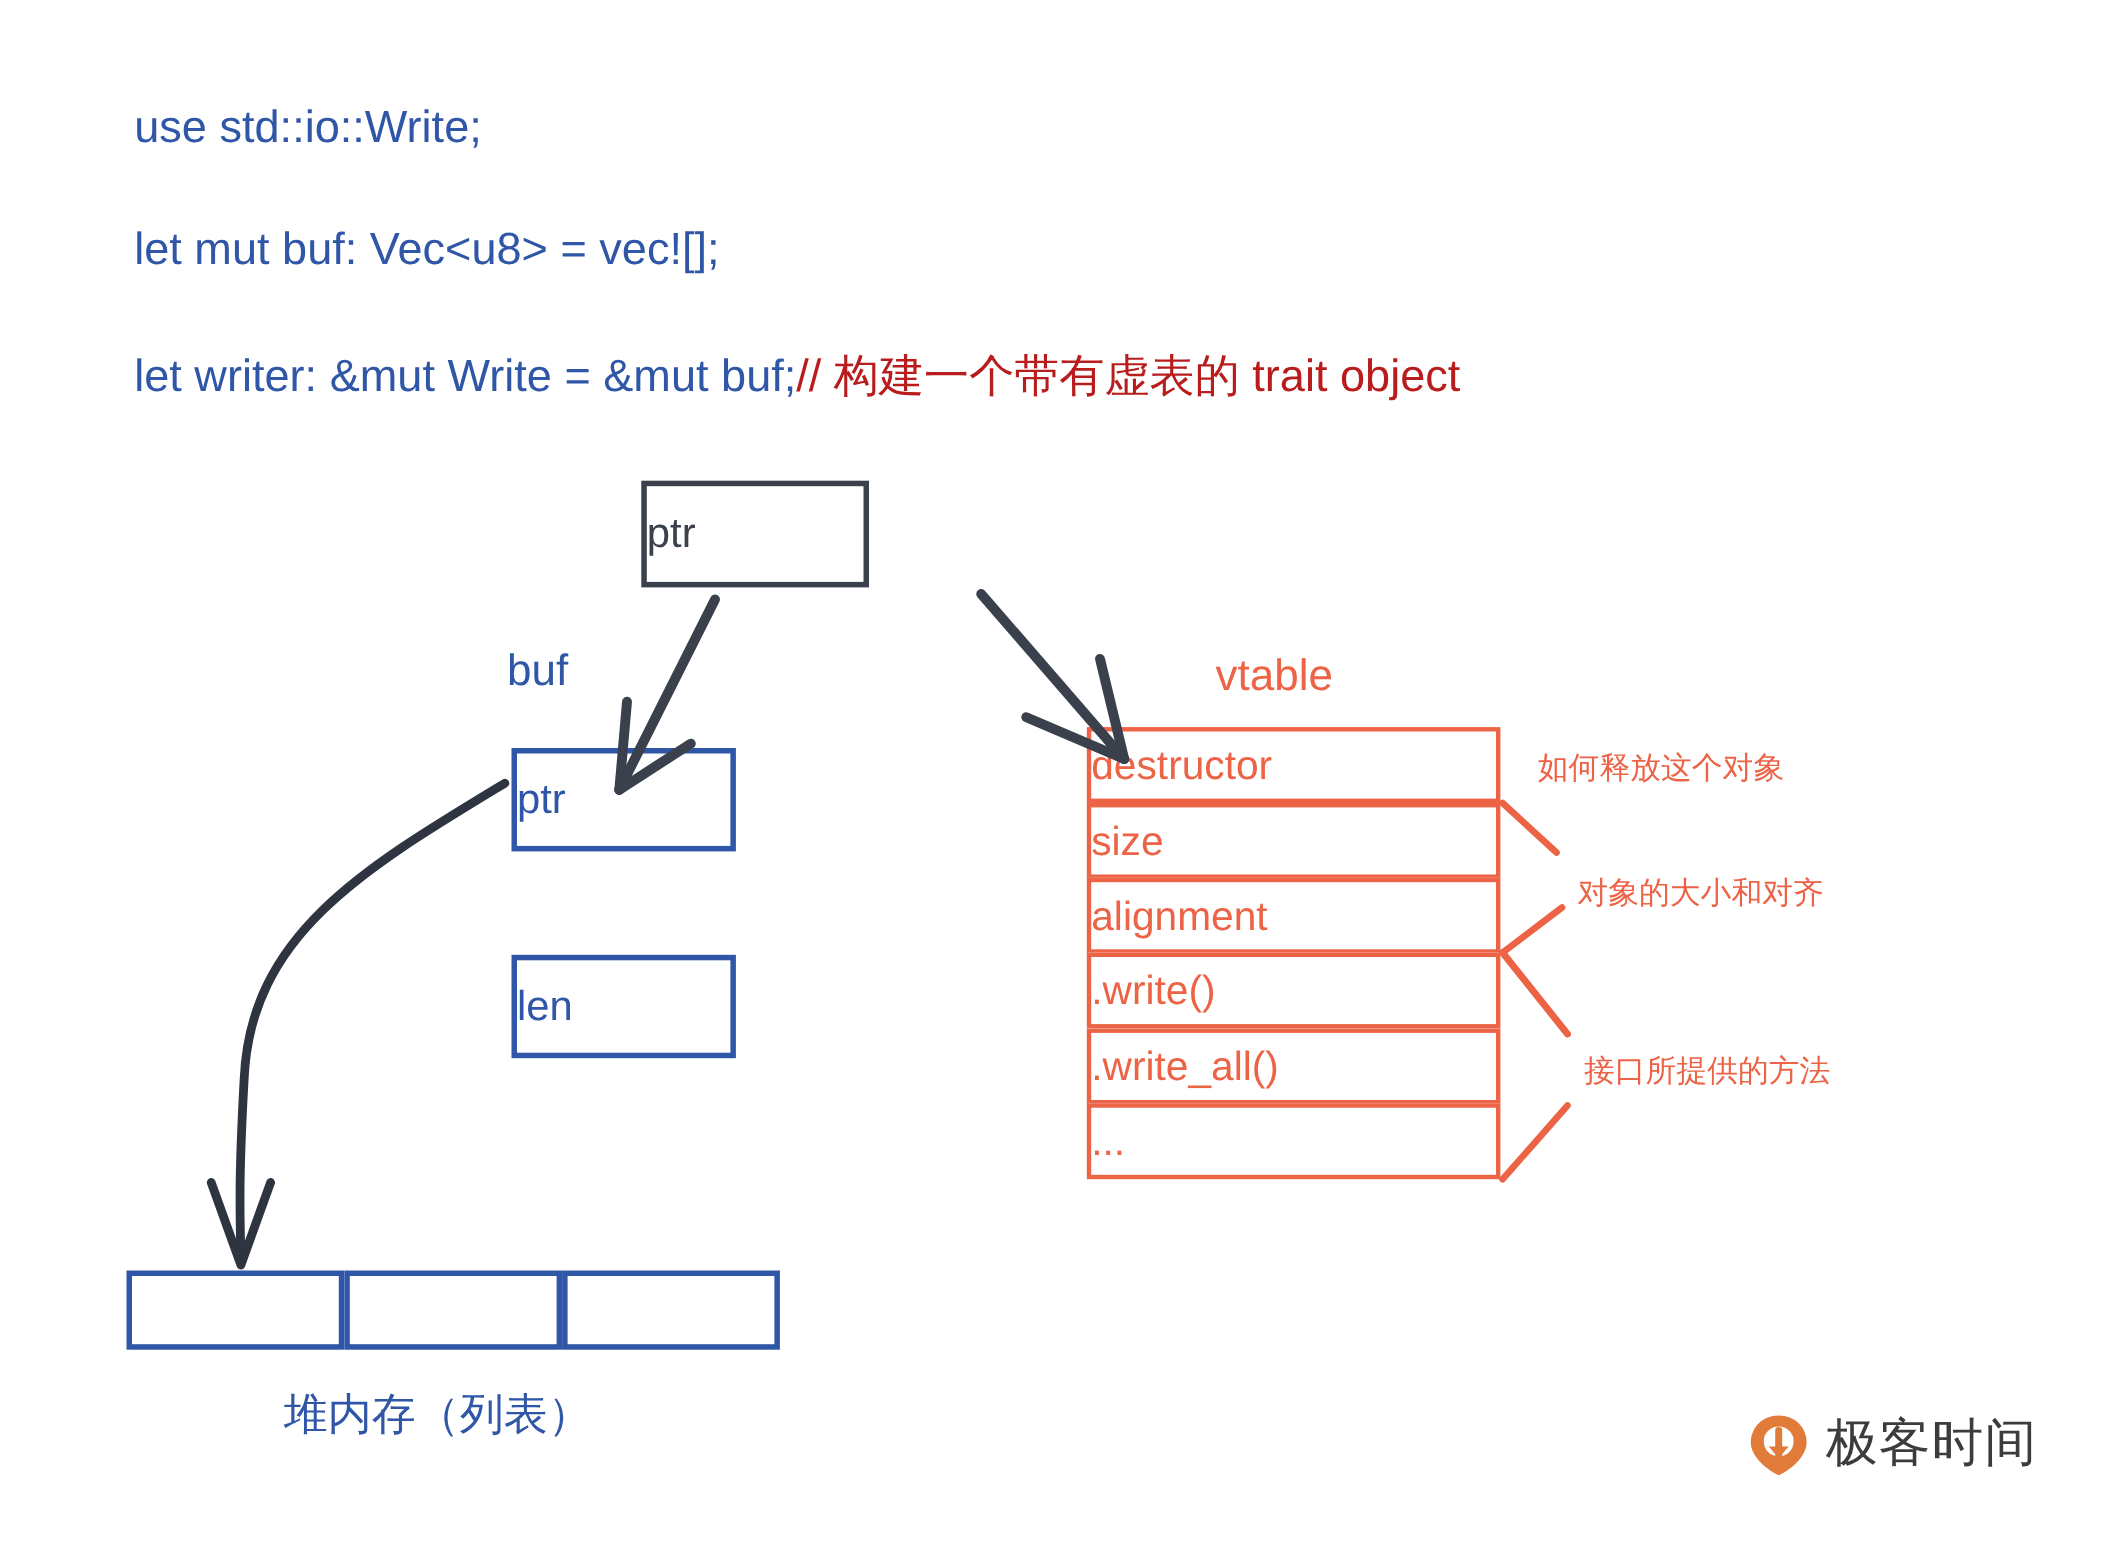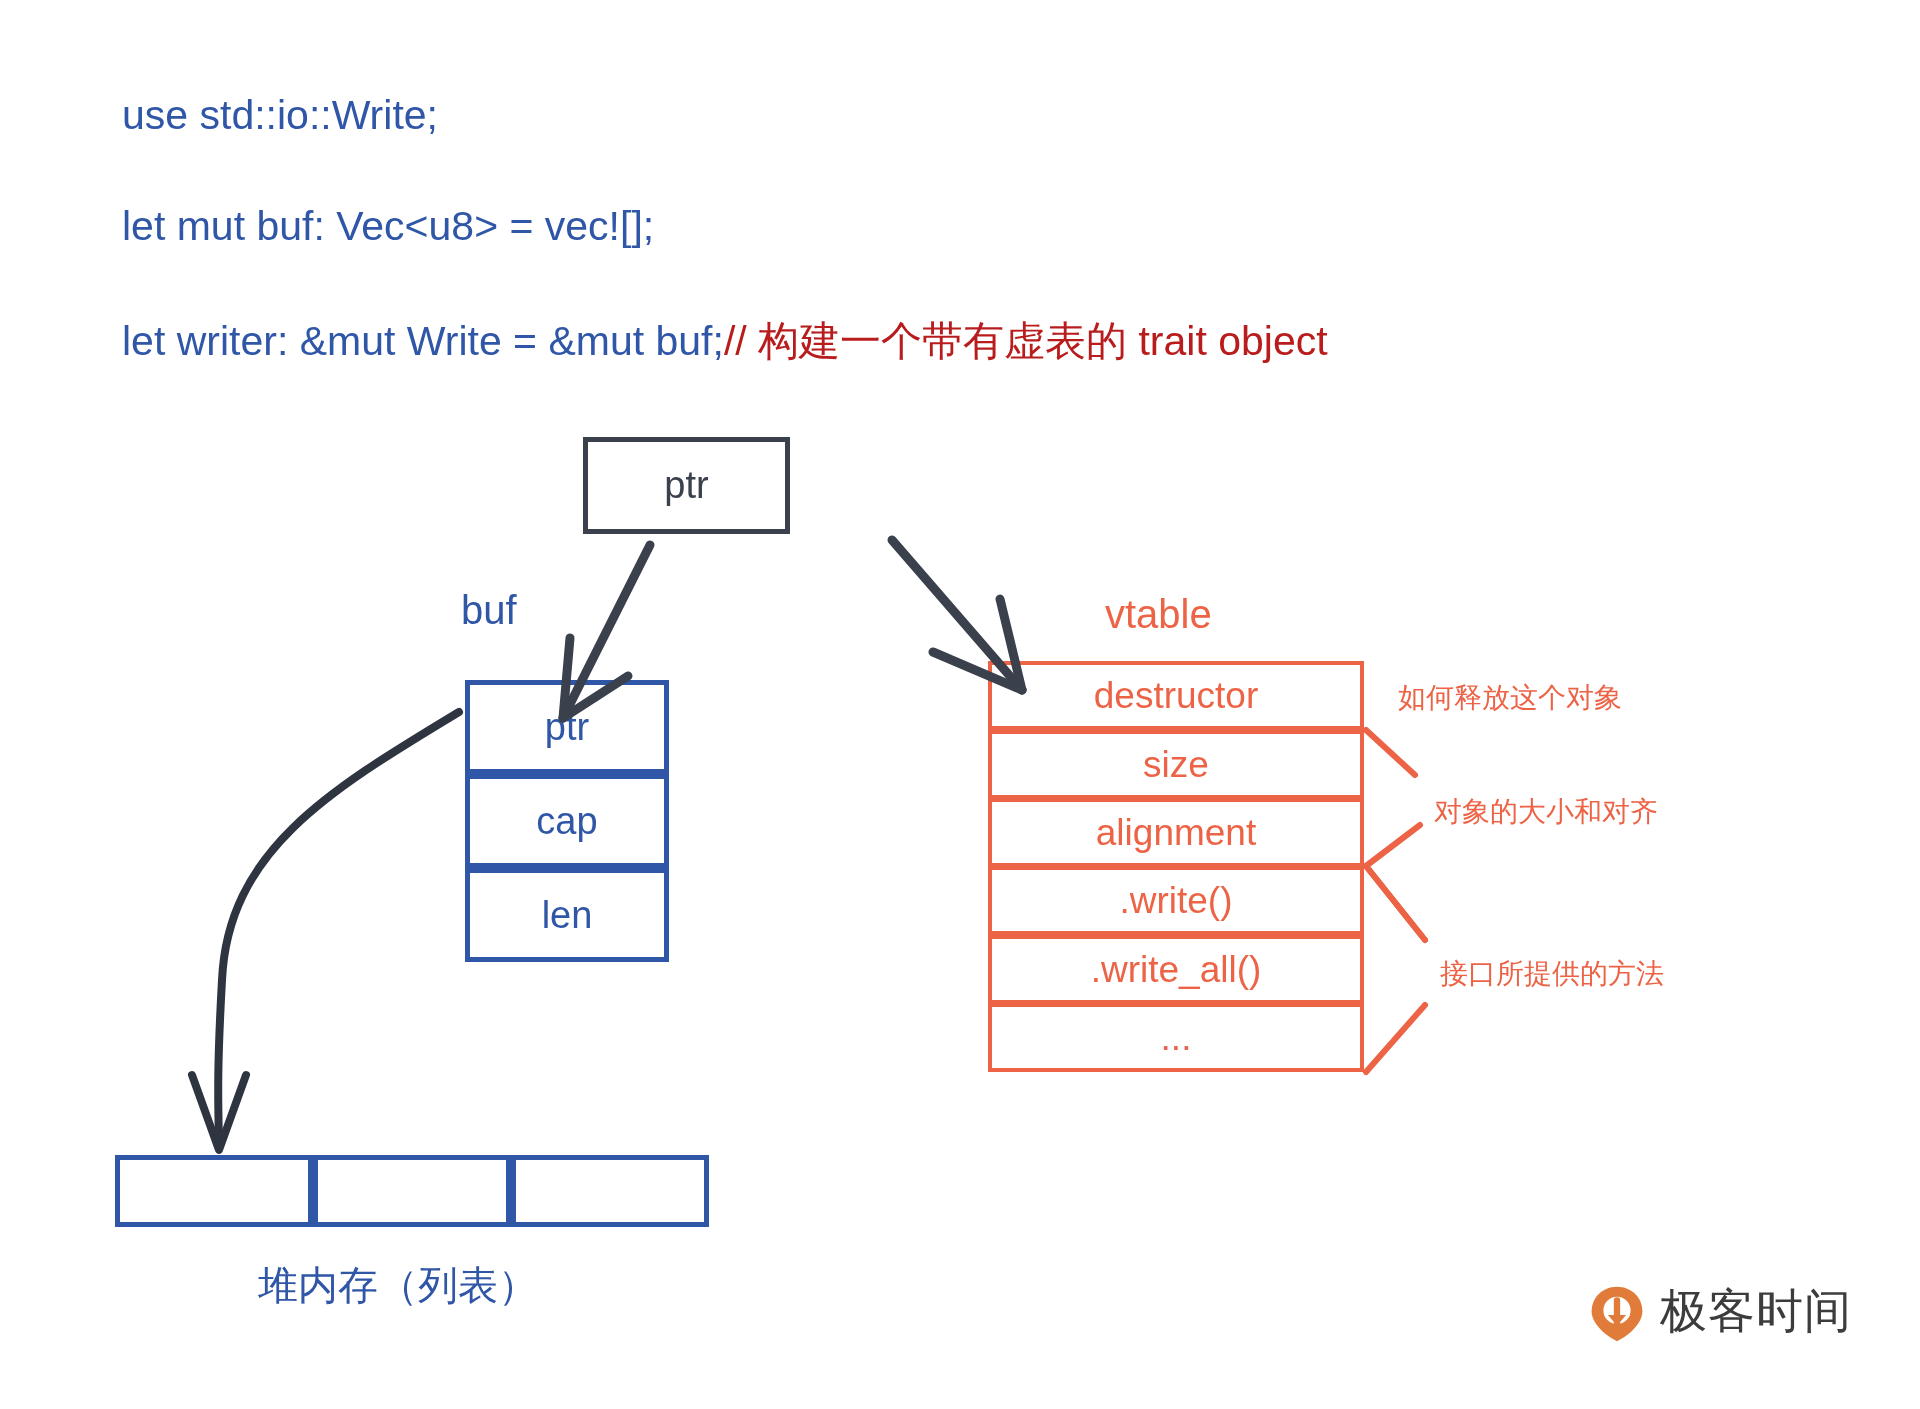--- a/index.html
+++ b/index.html
@@ -34,21 +34,20 @@
     color: #b91c1c;
   }
 
   
   .box {
     position: absolute;
     box-sizing: border-box;
     background: #ffffff;
     display: flex;
     align-items: center;
-    justify-content: center;
     font-size: 38px;
   }
 
   
   #fatptr-ptr, #fatptr-meta {
     border: 5px solid #3a414c;
     color: #3a414c;
     top: 437px;
     height: 97px;
   }
@@ -169,23 +168,20 @@
   <div id="code-line-1" class="code-line"><span>let mut buf: Vec&lt;u8&gt; = vec![];</span></div>
   <div id="code-line-2" class="code-line"><span>let writer: &amp;mut Write = &amp;mut buf;</span><span class="code-comment">// 构建一个带有虚表的 trait object</span></div>
 
   <div id="fatptr-ptr" class="box">
       <span>ptr</span>
     </div>
 
   <div id="buf-label">buf</div>
   <div id="buf-cell-0" class="box buf-cell">
       <span>ptr</span>
-    </div>
-  <div id="buf-cell-1" class="box buf-cell">
-      <span>cap</span>
     </div>
   <div id="buf-cell-2" class="box buf-cell">
       <span>len</span>
     </div>
 
   <div id="vtable-label">vtable</div>
   <div id="vt-cell-0" class="box vt-cell">
       <span>destructor</span>
     </div>
   <div id="vt-cell-1" class="box vt-cell">

